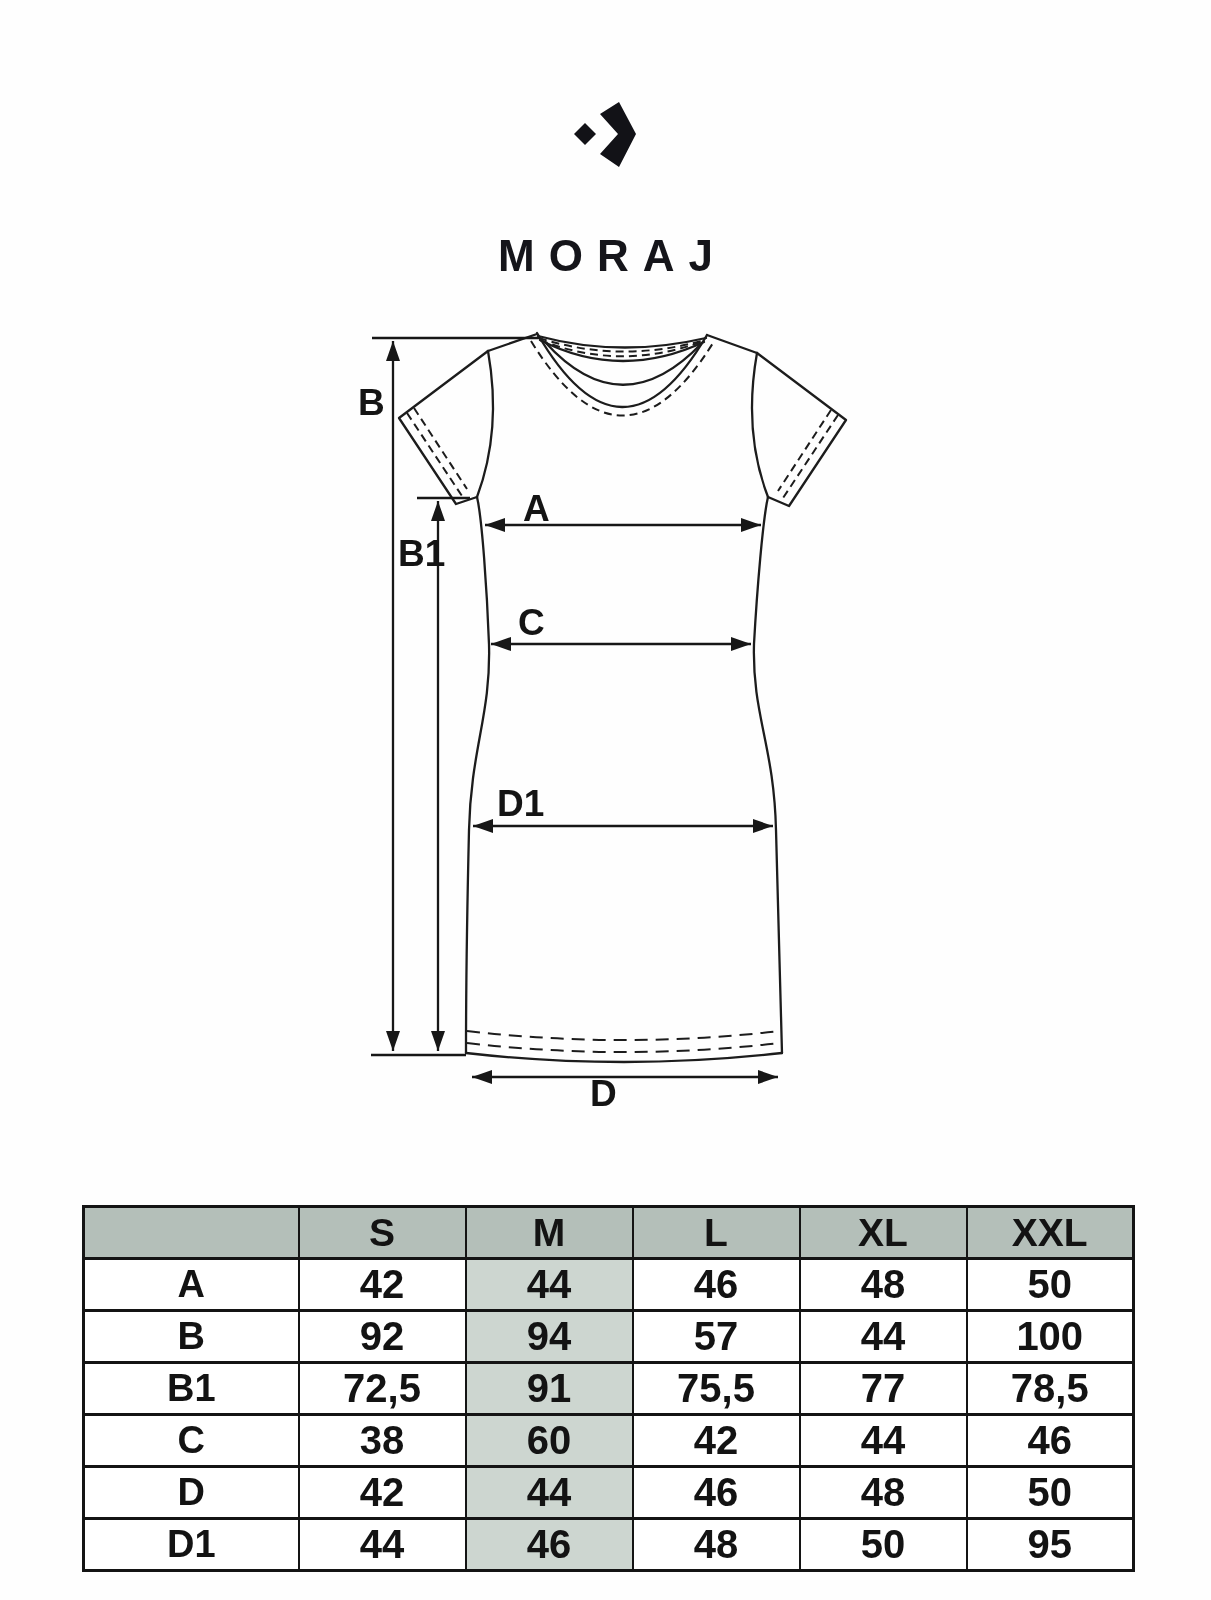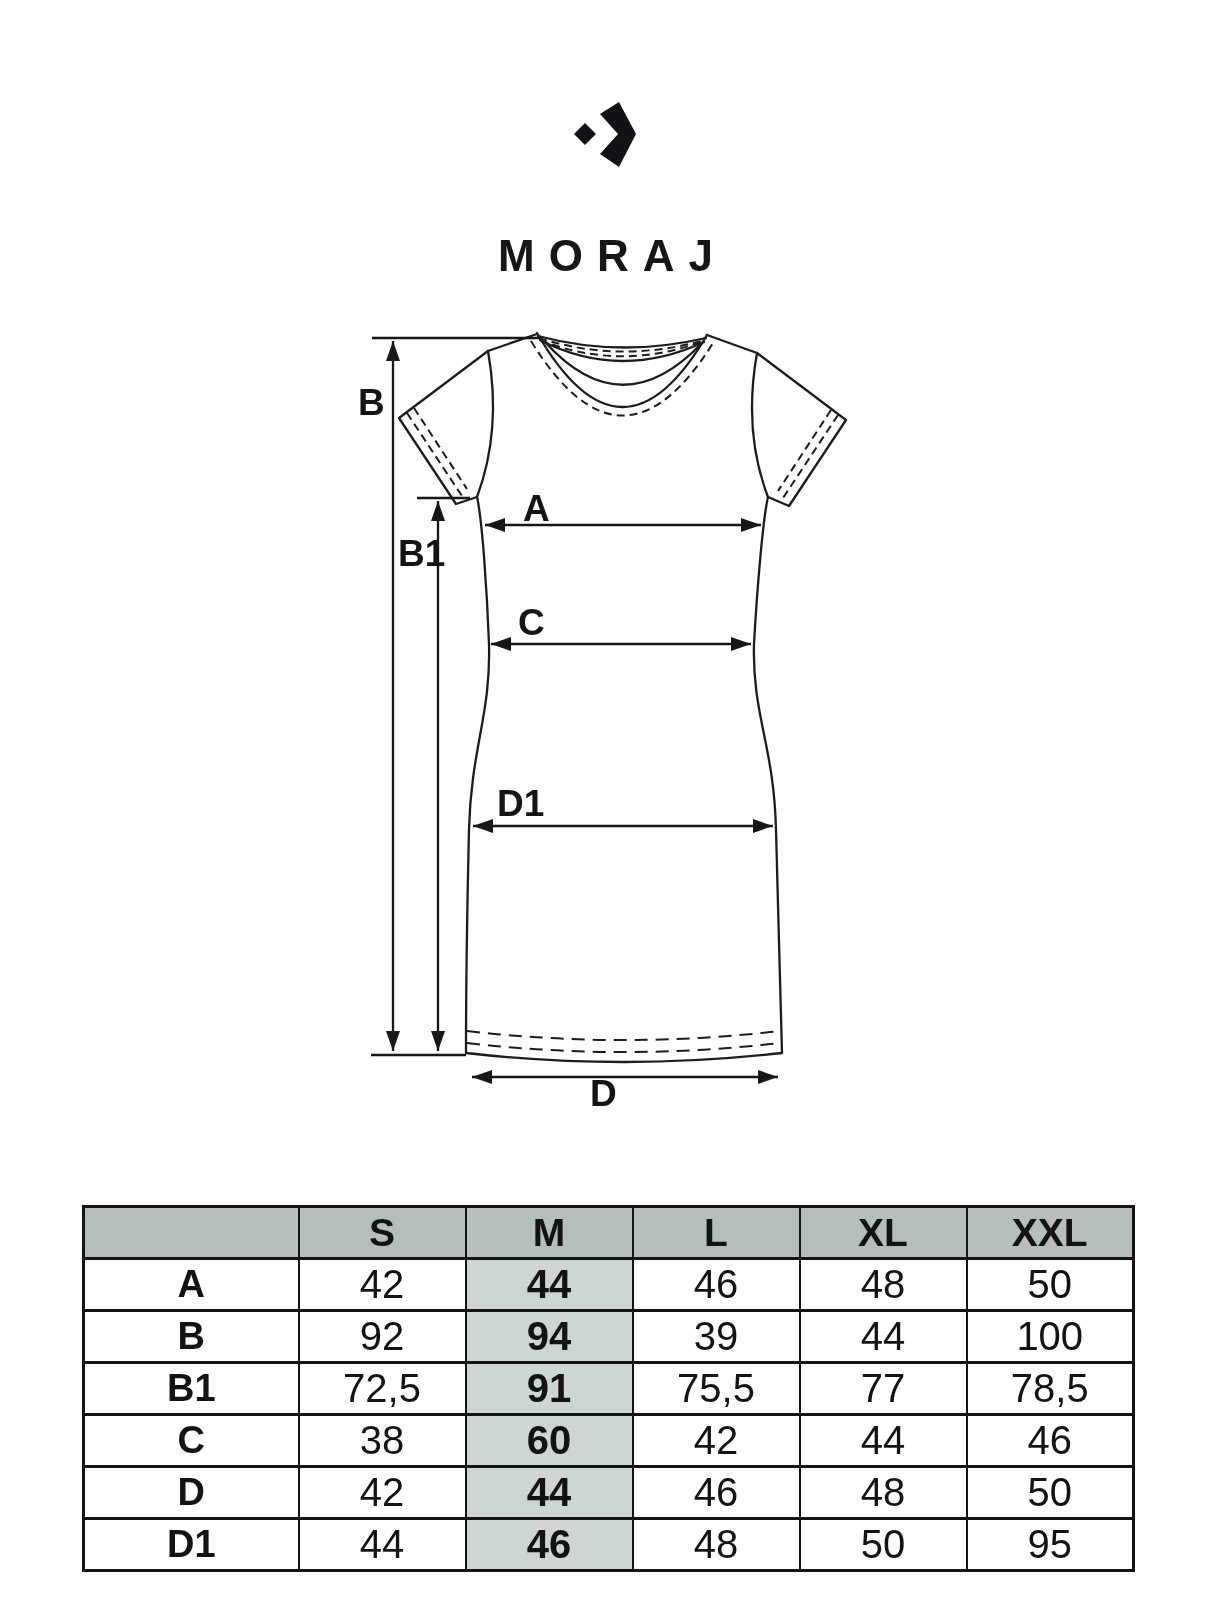--- a/index.html
+++ b/index.html
@@ -42,21 +42,21 @@
   .sizes th,.sizes td{
     border:2.5px solid #141414;
     border-top-width:3px;border-bottom-width:3px;
     height:49px;padding:0;
     text-align:center;vertical-align:middle;
     color:#131313;
     overflow:hidden;
   }
   .sizes thead th{background:#b4bfb9;font-weight:700;font-size:39px;}
   .sizes tbody th{background:#ffffff;font-weight:700;font-size:38px;}
-  .sizes td{font-weight:400;font-size:40px;}
+  .sizes td{font-weight:700;font-size:40px;}
   .sizes td.hl{background:#cdd6d0;font-weight:700;}
   .sizes thead th.hl{background:#b4bfb9;}
 </style>
 </head>
 <body>
 
 <div class="canvas">
 
   <svg class="art" viewBox="0 0 1211 1600" aria-hidden="true">
     <defs>
@@ -156,21 +156,21 @@
         <td>42</td>
         <td class="hl">44</td>
         <td>46</td>
         <td>48</td>
         <td>50</td>
       </tr>
       <tr>
         <th>B</th>
         <td>92</td>
         <td class="hl">94</td>
-        <td>39</td>
+        <td>57</td>
         <td>44</td>
         <td>100</td>
       </tr>
       <tr>
         <th>B1</th>
         <td>72,5</td>
         <td class="hl">91</td>
         <td>75,5</td>
         <td>77</td>
         <td>78,5</td>

